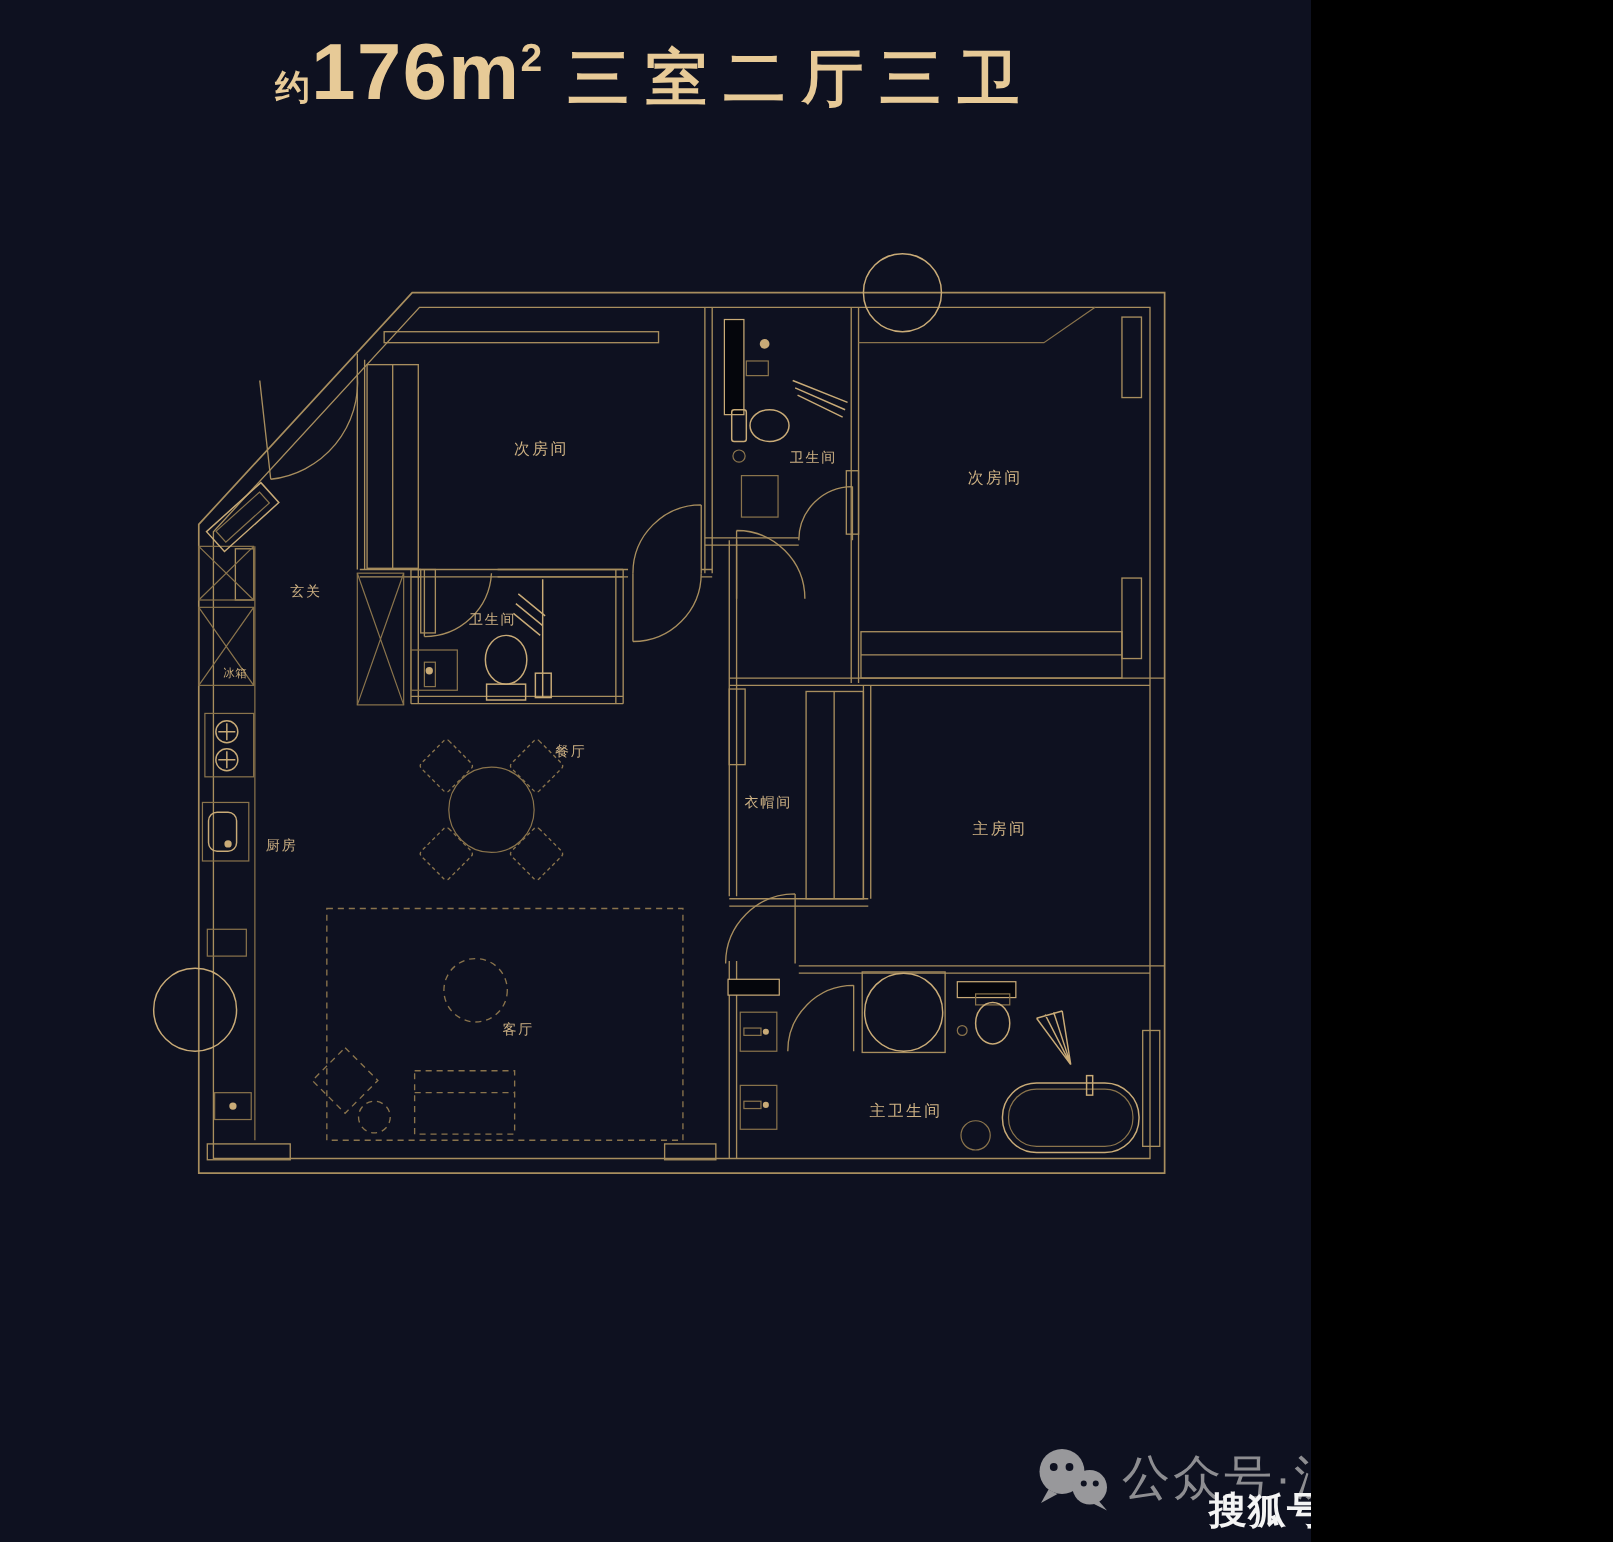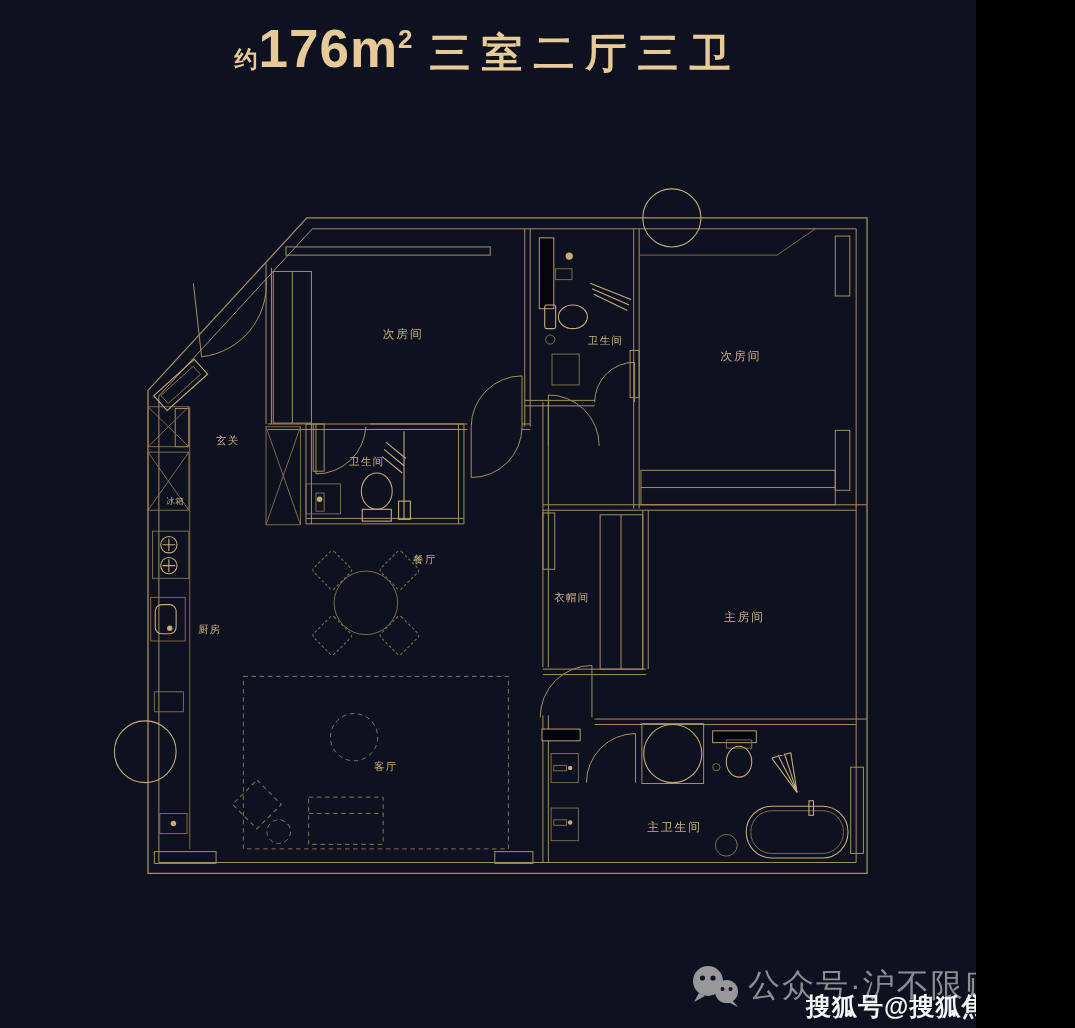--- a/index.html
+++ b/index.html
@@ -1,21 +1,21 @@
 <!DOCTYPE html>
 <html style="--background: #0e1120; --line: #a88e5e; --lineBright: #c9ab77; --lineDim: #8a744c; --label: #cdb183; --accent: #e7ca97; --watermarkGray: #98989b; --watermarkWhite: #f4f4f4;"><head>
 <meta charset="utf-8">
 <style>
   :root{
     --background:#0e1120; --line:#a88e5e; --lineBright:#c9ab77; --lineDim:#8a744c;
     --label:#cdb183; --accent:#e7ca97; --watermarkGray:#98989b; --watermarkWhite:#f4f4f4;
   }
   *{margin:0;padding:0;box-sizing:border-box}
   html,body{background:#000}
-  .stage{position:relative;width:976px;height:1028px;background:var(--background);
+  .stage{position:relative;width:874px;height:1028px;background:var(--background);
          overflow:hidden;font-family:"Liberation Sans",sans-serif}
   
   .title{position:absolute;top:18px;left:0;right:0;text-align:center;color:var(--accent);white-space:nowrap}
   .t-approx{font-size:23px;font-weight:700;letter-spacing:1px}
   .t-area{font-size:53px;font-weight:700;letter-spacing:1px}
   .t-area sup{font-size:26px}
   .t-rooms{font-size:41px;font-weight:700;letter-spacing:11px;margin-left:16px}
   
   svg.plan{position:absolute;inset:0}
   .w{stroke:var(--line);stroke-width:1.4;fill:none}

